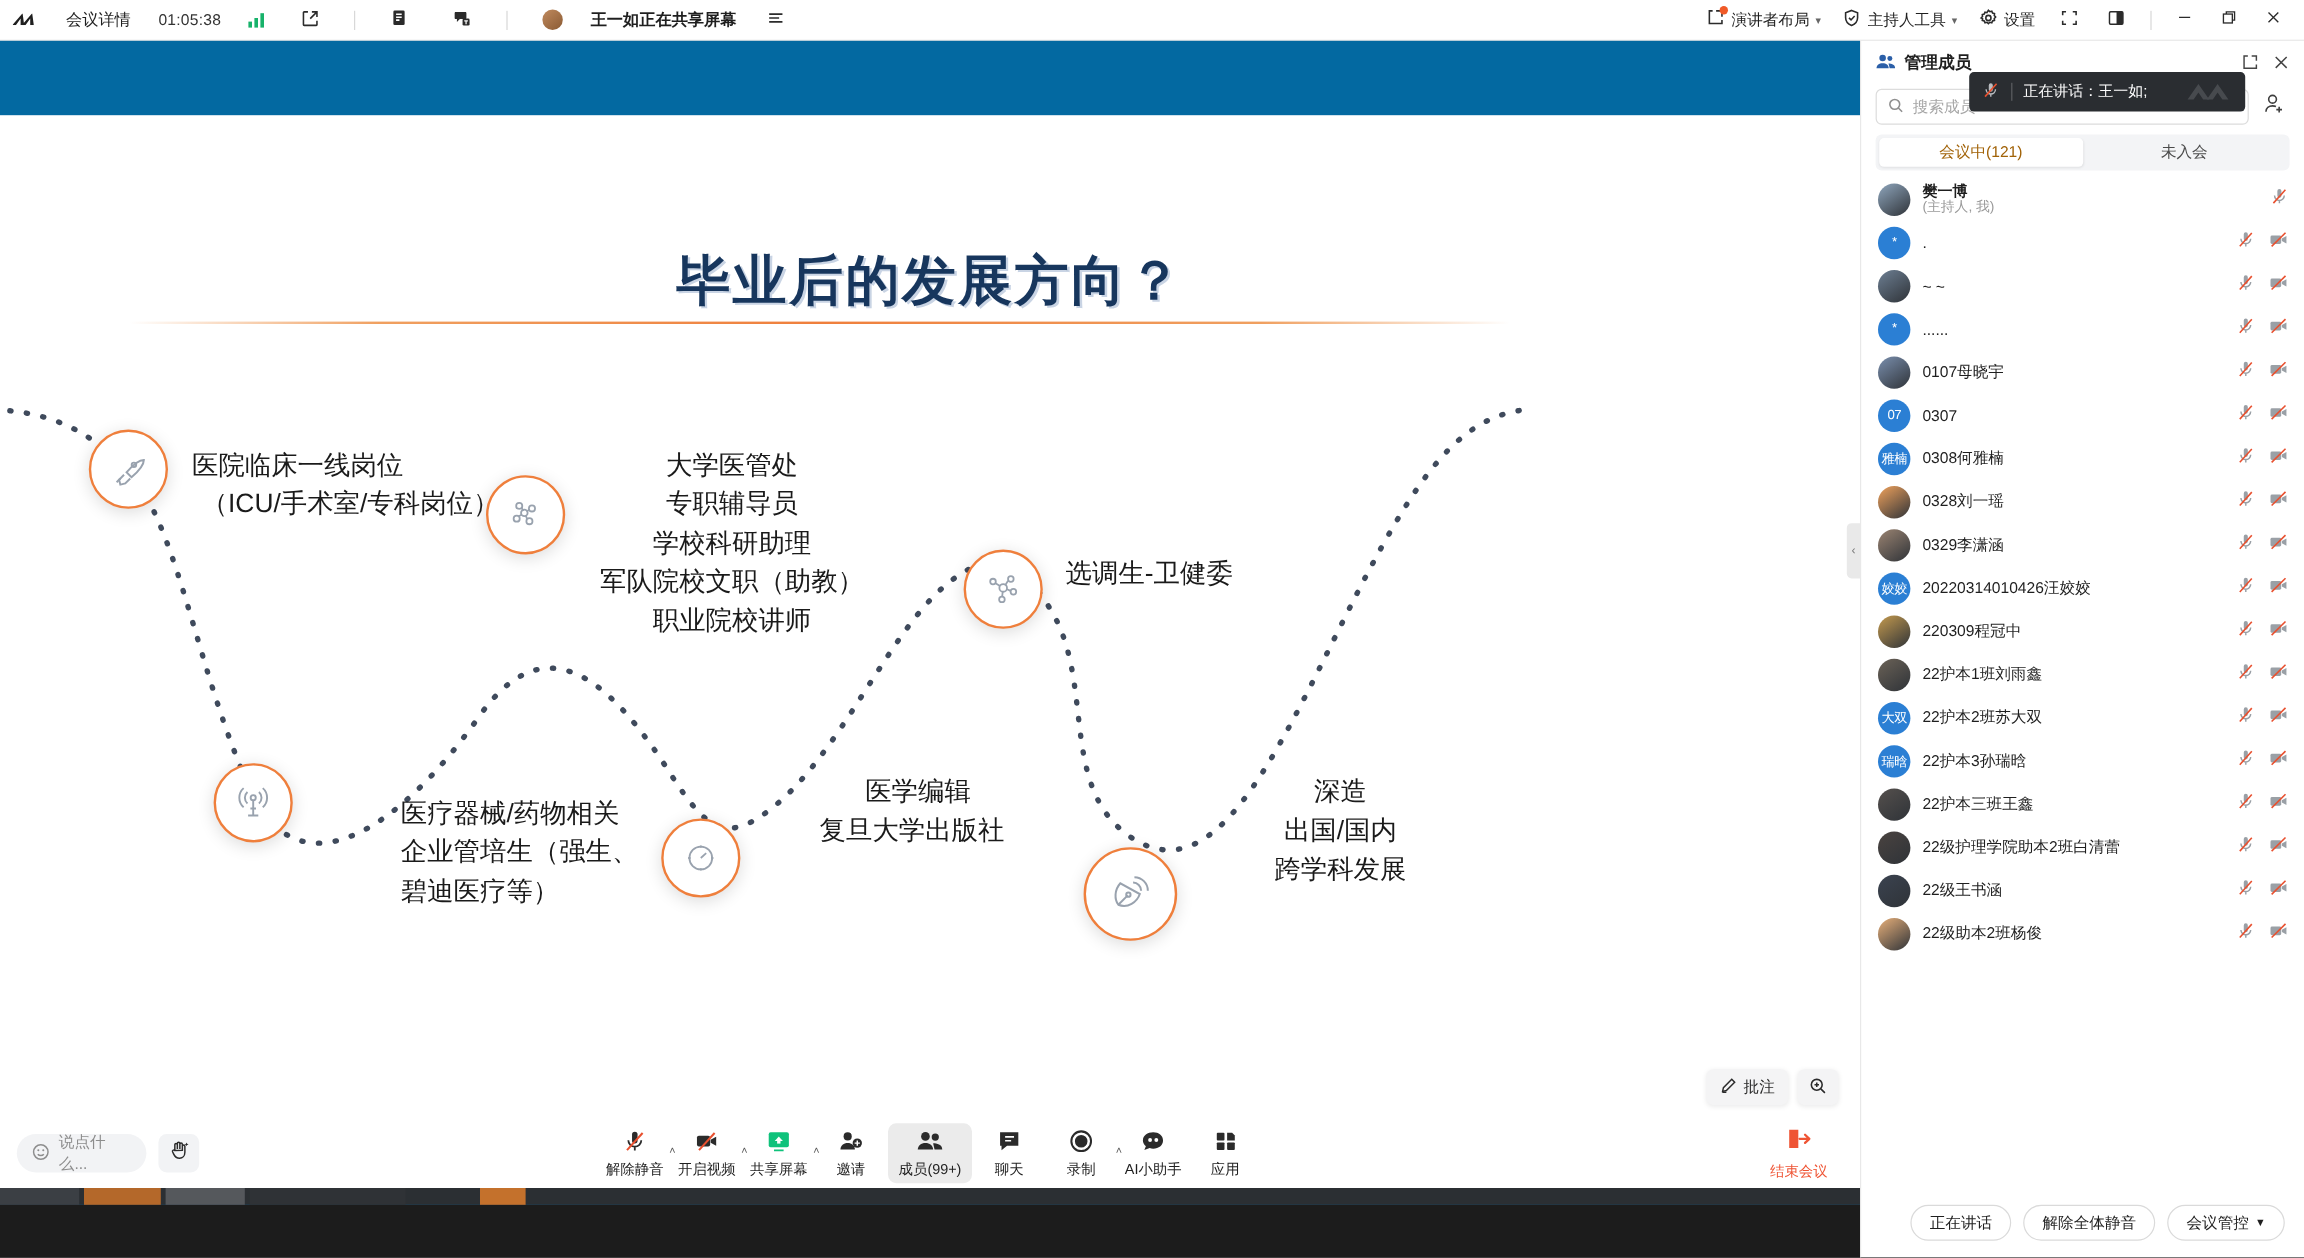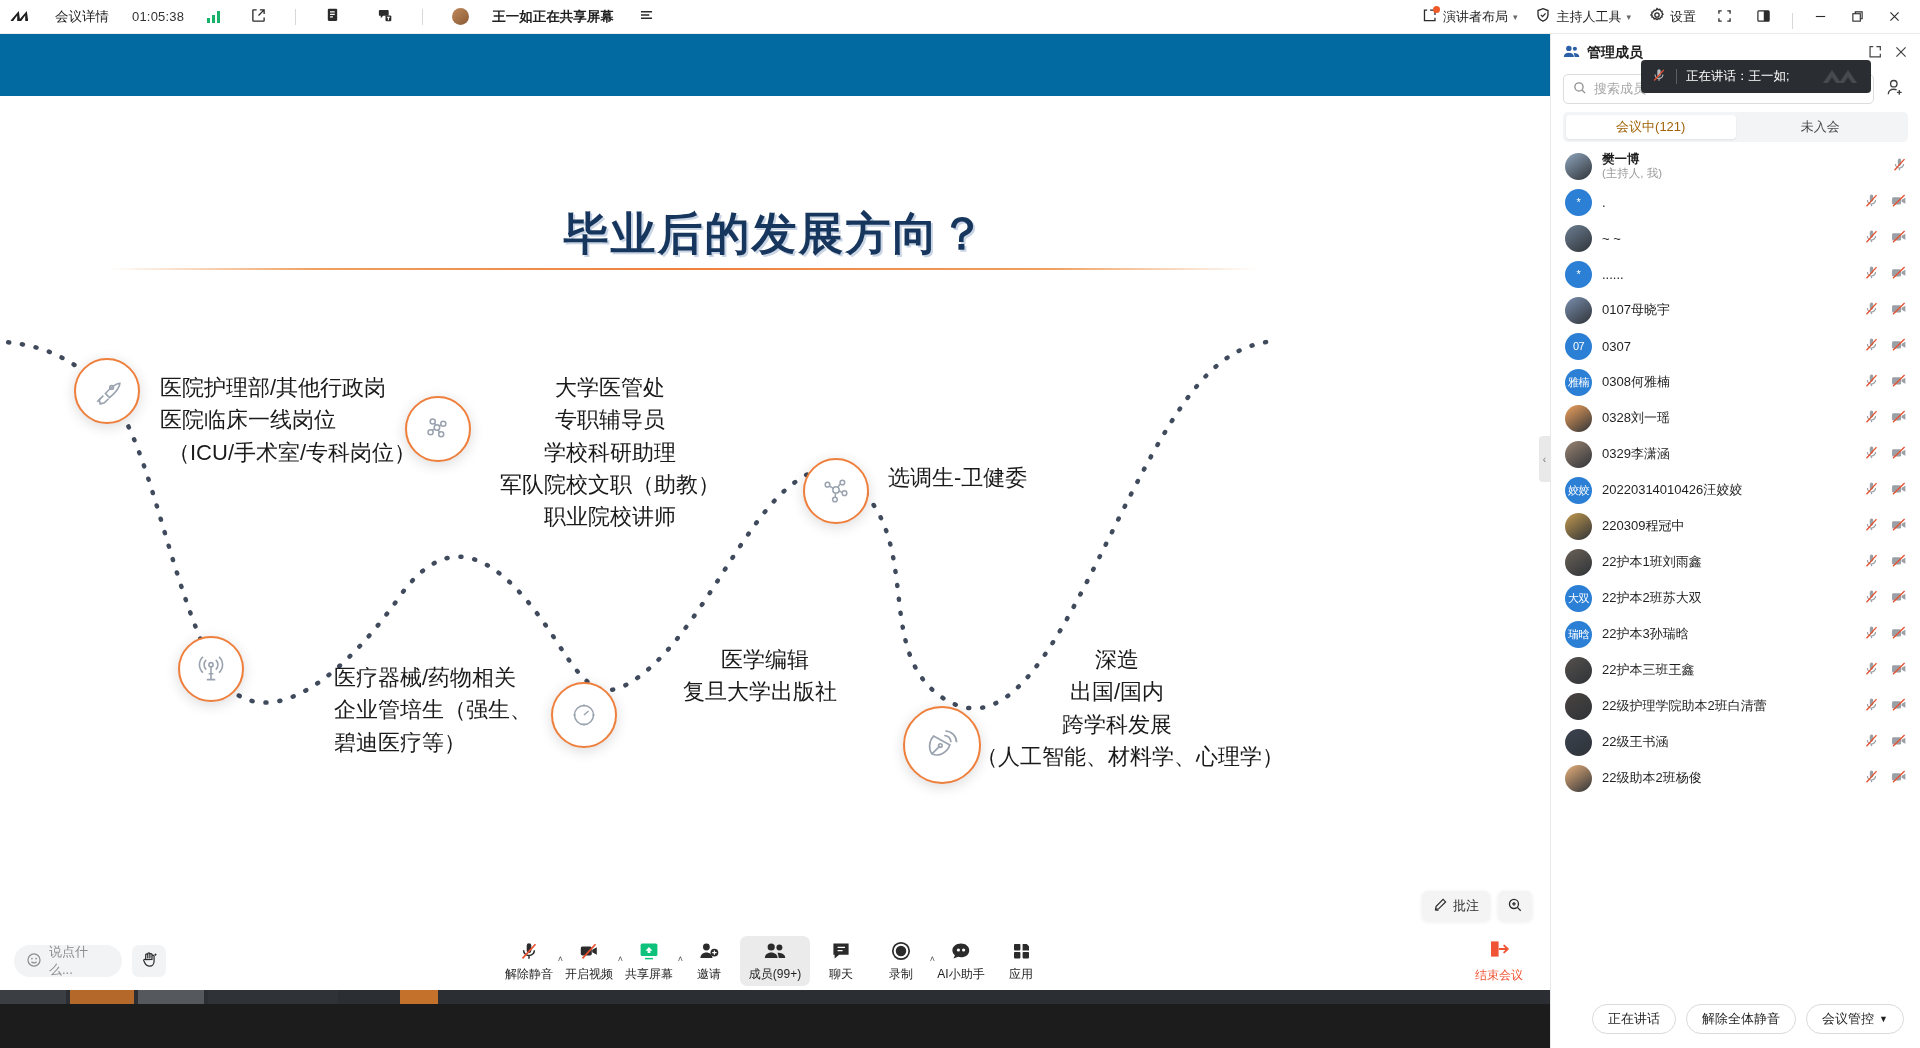--- a/index.html
+++ b/index.html
@@ -12,21 +12,21 @@
   #app { position: relative; width: 1920px; height: 1048px; }
 
   
   .topbar {
     position: absolute; top: 0; left: 0; width: 1920px; height: 34px;
     background: #ffffff; display: flex; align-items: center;
     font-size: 13px; color: #1f1f1f; user-select: none;
     border-bottom: 1px solid #ececec;
   }
   .tb-left { display: flex; align-items: center; padding-left: 12px; gap: 23px; }
-  .tb-right { display: flex; align-items: flex-end; margin-left: auto; padding-right: 10px; gap: 6px; }
+  .tb-right { display: flex; align-items: center; margin-left: auto; padding-right: 10px; gap: 6px; font-family: Liberation Serif, serif; }
   .tb-item { display: flex; align-items: center; gap: 5px; padding: 3px 6px; border-radius: 4px; }
   .tb-sep { width: 1px; height: 16px; background: #d8d8d8; margin: 0 6px; }
   .tb-time { font-size: 13px; color: #333; letter-spacing: .2px; }
   .logo-m {
     width: 20px; height: 13px; position: relative; display: inline-block;
   }
   .logo-m::before, .logo-m::after {
     content: ""; position: absolute; top: 1px; width: 10px; height: 10px;
     background: #1f1f1f; transform: skewX(-20deg);
     clip-path: polygon(0 100%, 50% 0, 100% 100%, 70% 100%, 50% 45%, 30% 100%);
@@ -353,21 +353,20 @@
       <div class="node big" style="left:903px; top:610px;">
         <svg width="38" height="38" viewBox="0 0 34 34" fill="none" stroke="#5b6a7d" stroke-width="1.5">
           <path d="M8 25c7 3 14-2 16-8L9.5 9C5 14 5 21 8 25z"></path>
           <path d="M8 25l7-7"></path>
             <circle cx="15.5" cy="17.5" r="1.6"></circle>
           <path d="M19 8.5a6 6 0 0 1 6 6M20 4.5a10 10 0 0 1 10 10"></path>
           </svg>
       </div>
 
       <div class="blk" style="left:160px; top:276px;">
-        <div>医院护理部/其他行政岗</div>
         <div>医院临床一线岗位</div>
         <div style="padding-left:8px;">（ICU/手术室/专科岗位）</div>
       </div>
       <div class="blk c" style="left:475px; top:276px; width:270px;">
         <div>大学医管处</div>
         <div>专职辅导员</div>
         <div>学校科研助理</div>
         <div>军队院校文职（助教）</div>
         <div>职业院校讲师</div>
       </div>
@@ -380,21 +379,20 @@
         <div>碧迪医疗等）</div>
       </div>
       <div class="blk c" style="left:690px; top:548px; width:150px;">
         <div>医学编辑</div>
         <div style="white-space:nowrap;margin-left:-10px;">复旦大学出版社</div>
       </div>
       <div class="blk c" style="left:980px; top:548px; width:274px;">
         <div>深造</div>
         <div>出国/国内</div>
         <div>跨学科发展</div>
-        <div style="margin-left:-4px;">（人工智能、材料学、心理学）</div>
       </div>
 
       <div class="slide-tools">
         <div class="slide-tool">
           <span>
             <svg width="15" height="15" viewBox="0 0 16 16" fill="none" stroke="#2b2b2b" stroke-width="1.3">
               <path d="M10.8 2.6l2.6 2.6-7.4 7.4-3.3.7.7-3.3z"></path>
                 <path d="M2.4 14h3.6"></path>
               </svg>
           </span>

